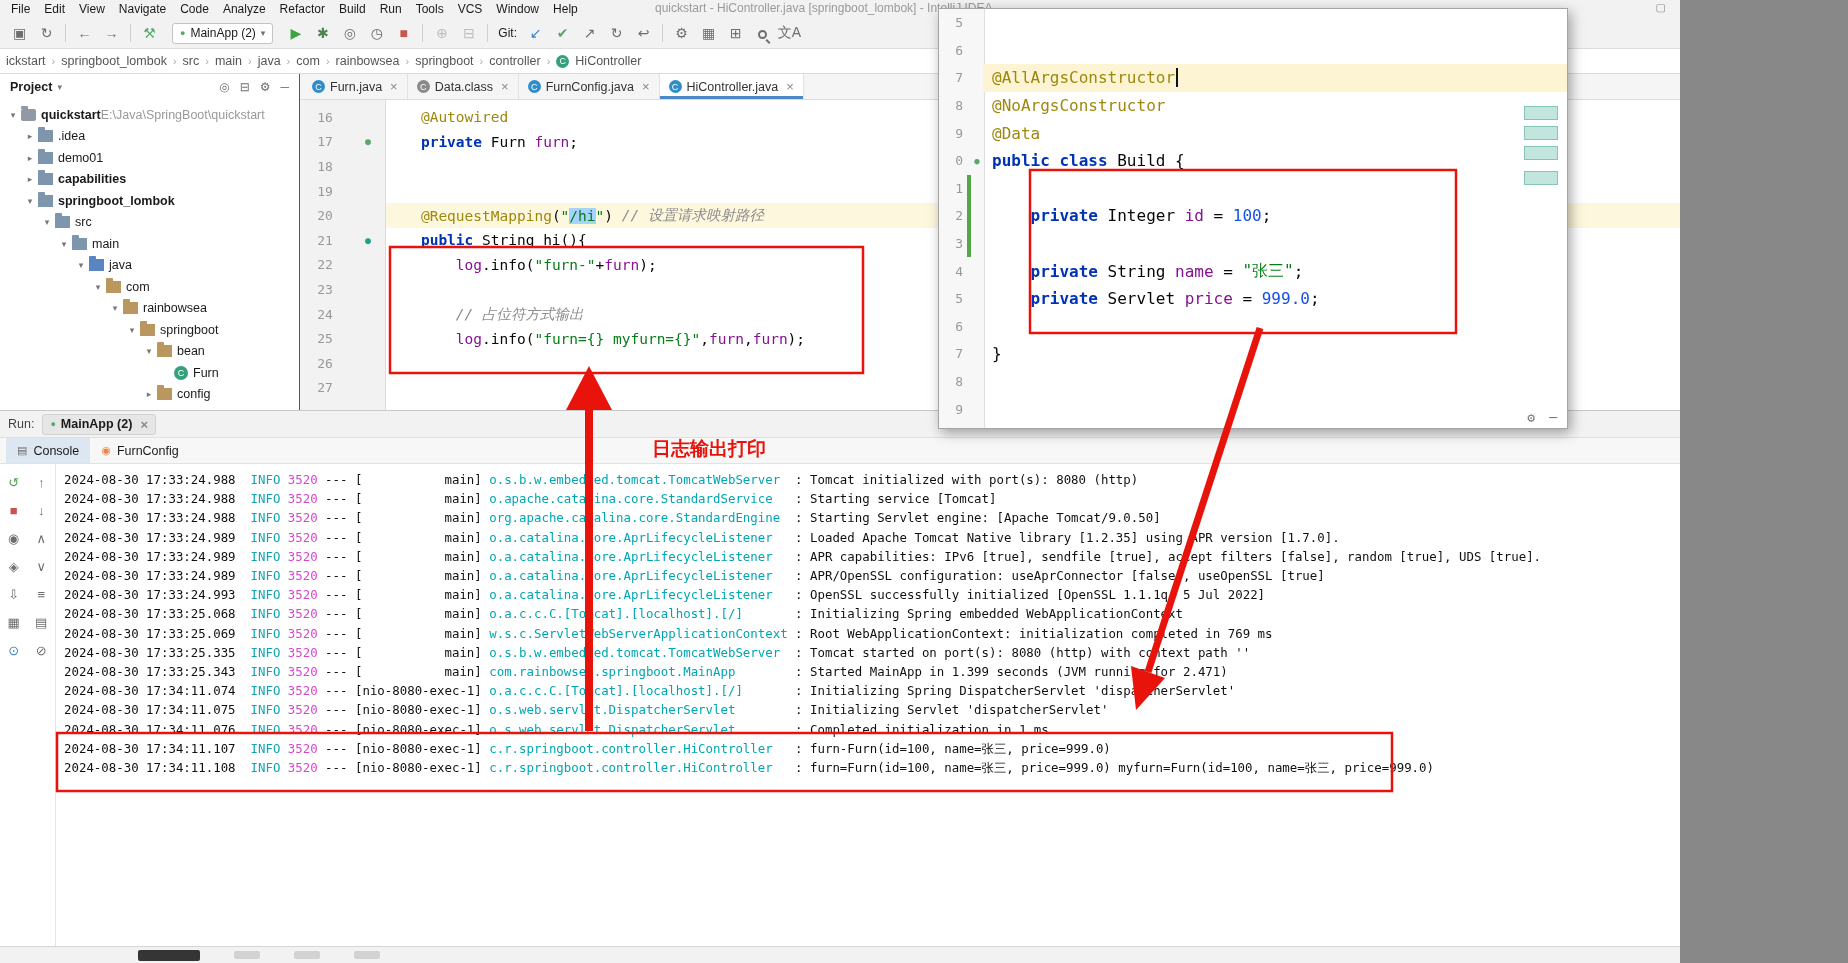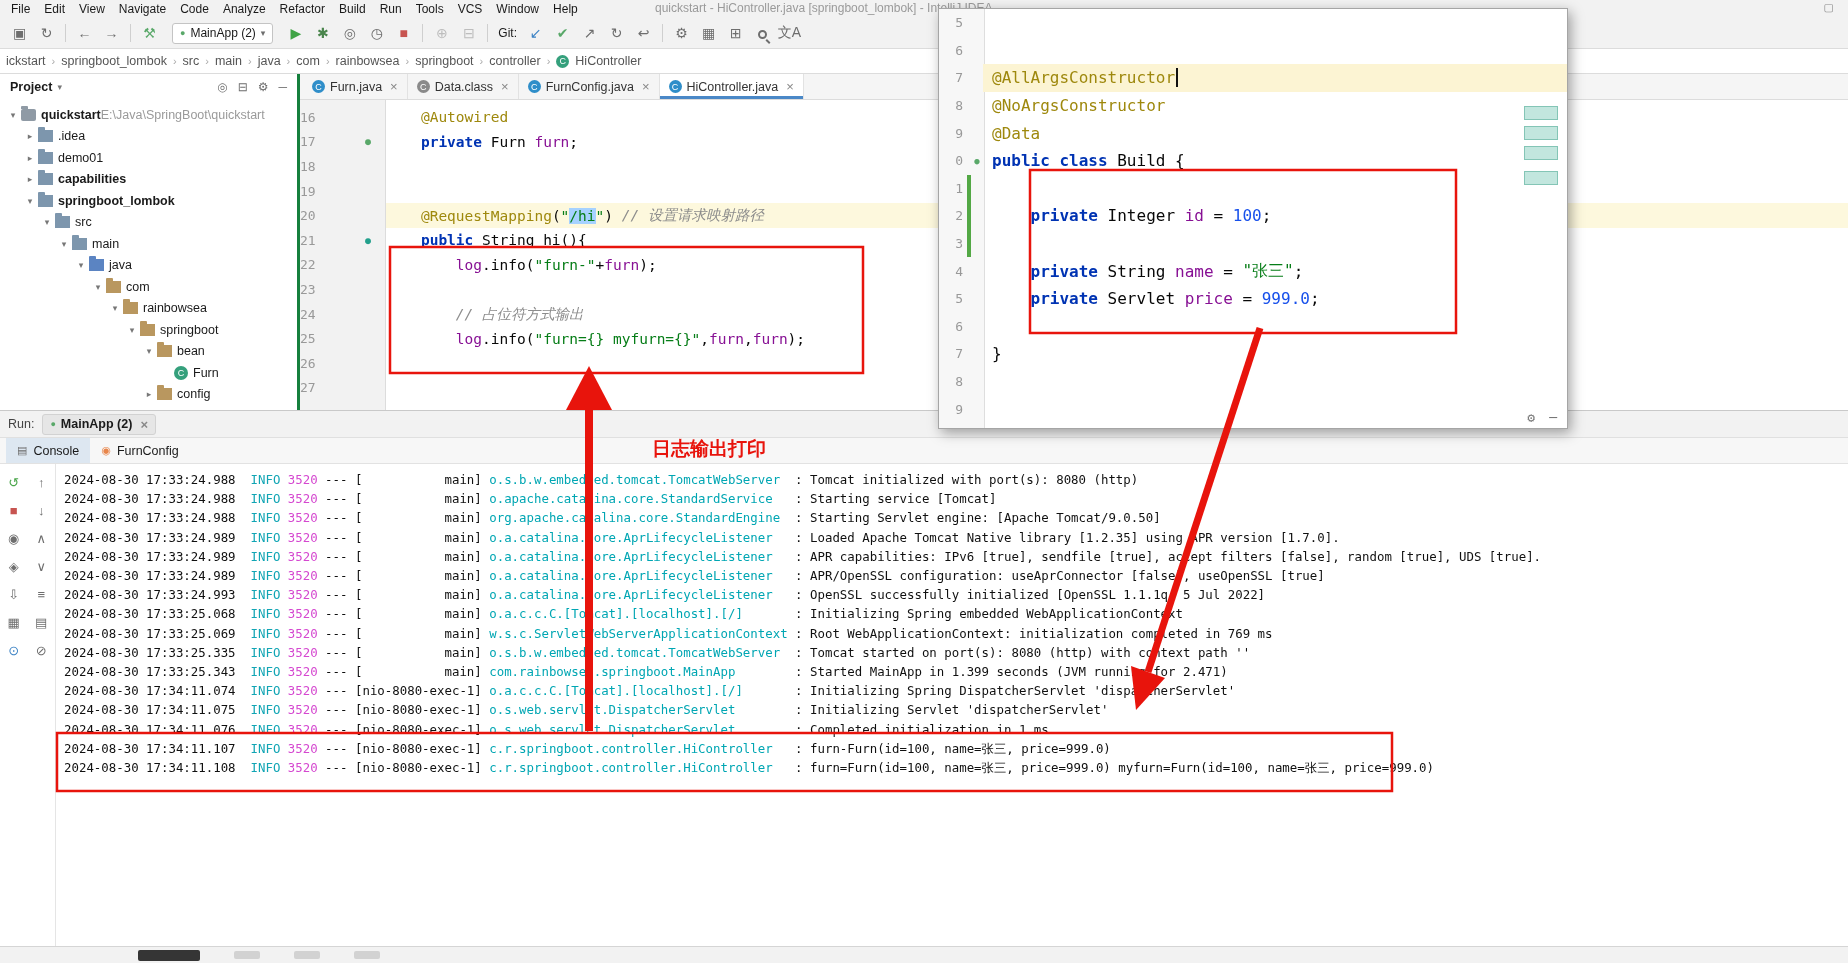--- a/index.html
+++ b/index.html
@@ -1,17 +1,17 @@
 <!DOCTYPE html>
 <html><head>
 <meta charset="utf-8">
 <style>
   *{box-sizing:border-box;margin:0;padding:0}
   body{margin:0;background:#888}
-  .app{position:relative;width:1848px;height:963px;background:#fff;overflow:hidden;
+  .app{position:relative;width:1680px;height:963px;background:#fff;overflow:hidden;
        font-family:"Liberation Sans",sans-serif;color:#1a1a1a;font-size:12.5px}
 
   
   .menubar{height:18px;background:#f2f2f2;display:flex;align-items:center;padding-left:4px;position:relative;z-index:2}
   .mi{padding:0 7px;font-size:12px}
   .wtitle{position:absolute;left:655px;top:1px;color:#9a9a9a;font-size:12px;white-space:nowrap}
   .wbtn{position:absolute;right:14px;top:1px;color:#8a8a8a;font-size:11px}
 
   
   .toolbar{height:30px;background:#f2f2f2;display:flex;align-items:center;padding-left:6px;z-index:2;position:relative}
@@ -27,21 +27,21 @@
   
   .breadcrumbs{height:26px;background:#fff;border-top:1px solid #dcdcdc;border-bottom:1px solid #dcdcdc;
                display:flex;align-items:center;padding-left:4px;color:#555;z-index:2;position:relative}
   .bc{padding:0 2px;white-space:nowrap}
   .bsep{color:#aaa;padding:0 4px;font-size:11px}
   .bcico{width:13px;height:13px;border-radius:50%;background:#35a07c;color:#fff;font-size:9px;display:inline-flex;
          align-items:center;justify-content:center;margin:0 4px 0 2px}
 
   
   .main{display:flex;height:336px}
-  .project{width:300px;border-right:3px solid #15803d;display:flex;flex-direction:column;flex:none}
+  .project{width:300px;border-right:1px solid #15803d;display:flex;flex-direction:column;flex:none}
   .phead{height:26px;display:flex;align-items:center;padding-left:10px;gap:5px}
   .phead .cap{font-weight:bold}
   .phicons{margin-left:auto;display:flex;gap:10px;padding-right:10px;color:#6e6e6e;font-size:12px}
   .ptree{flex:1;overflow:hidden;padding-top:4px}
   .trow{height:21.5px;display:flex;align-items:center;white-space:nowrap}
   .arr{width:14px;color:#777;font-size:9px;text-align:center;flex:none}
   .tico{width:15px;height:12px;margin:0 5px 0 1px;flex:none;position:relative;display:inline-block}
   .tico.f::before{content:'';position:absolute;left:0;top:-3px;width:7px;height:3px;background:inherit;border-radius:1px 1px 0 0}
   .ico-project{background:#8f9aa5;border-radius:2px}
   .ico-folder{background:#7d96ad}
@@ -58,21 +58,21 @@
   .etab{display:inline-flex;align-items:center;gap:5px;padding:0 9px;border-right:1px solid #e2e2e2;color:#333}
   .etab.act{background:#fff;box-shadow:inset 0 -3px 0 #4a88c7}
   .cico2{width:13px;height:13px;border-radius:50%;background:#2f8ec9;color:#fff;font-size:9px;display:inline-flex;
          align-items:center;justify-content:center}
   .cico2.gray{background:#8a8a8a}
   .x{color:#888;font-size:13px;margin-left:3px}
   .edbody{flex:1;position:relative;background:#fff;overflow:hidden}
   .edgutter{position:absolute;left:0;top:0;width:86px;height:100%;background:#f2f2f2;border-right:1px solid #dcdcdc}
   .edlines{position:relative;z-index:1;padding-top:5px;font-family:"DejaVu Sans Mono",monospace;font-size:14.5px}
   .cl{display:flex;height:24.6px;align-items:center;white-space:pre}
-  .ln{width:50px;text-align:left;color:#999;font-size:13px;flex:none;font-family:"DejaVu Sans Mono",monospace}
+  .ln{width:50px;text-align:center;color:#999;font-size:13px;flex:none;font-family:"DejaVu Sans Mono",monospace}
   .gi{width:36px;flex:none;text-align:center;font-size:10px}
   .gi.bean{color:#59a869}.gi.mapping{color:#23a08c}
   .lc{flex:1;height:100%;display:flex;align-items:center;min-width:0}
   .cl.hl .lc{background:#fdf8dd}
   .t-kw{color:#0033b3;font-weight:bold}
   .t-ann{color:#9e880d}
   .t-str{color:#067d17}
   .t-strsel{color:#067d17;background:#a6d2ff}
   .t-cmt{color:#8c8c8c;font-style:italic}
   .t-num{color:#1750eb}

